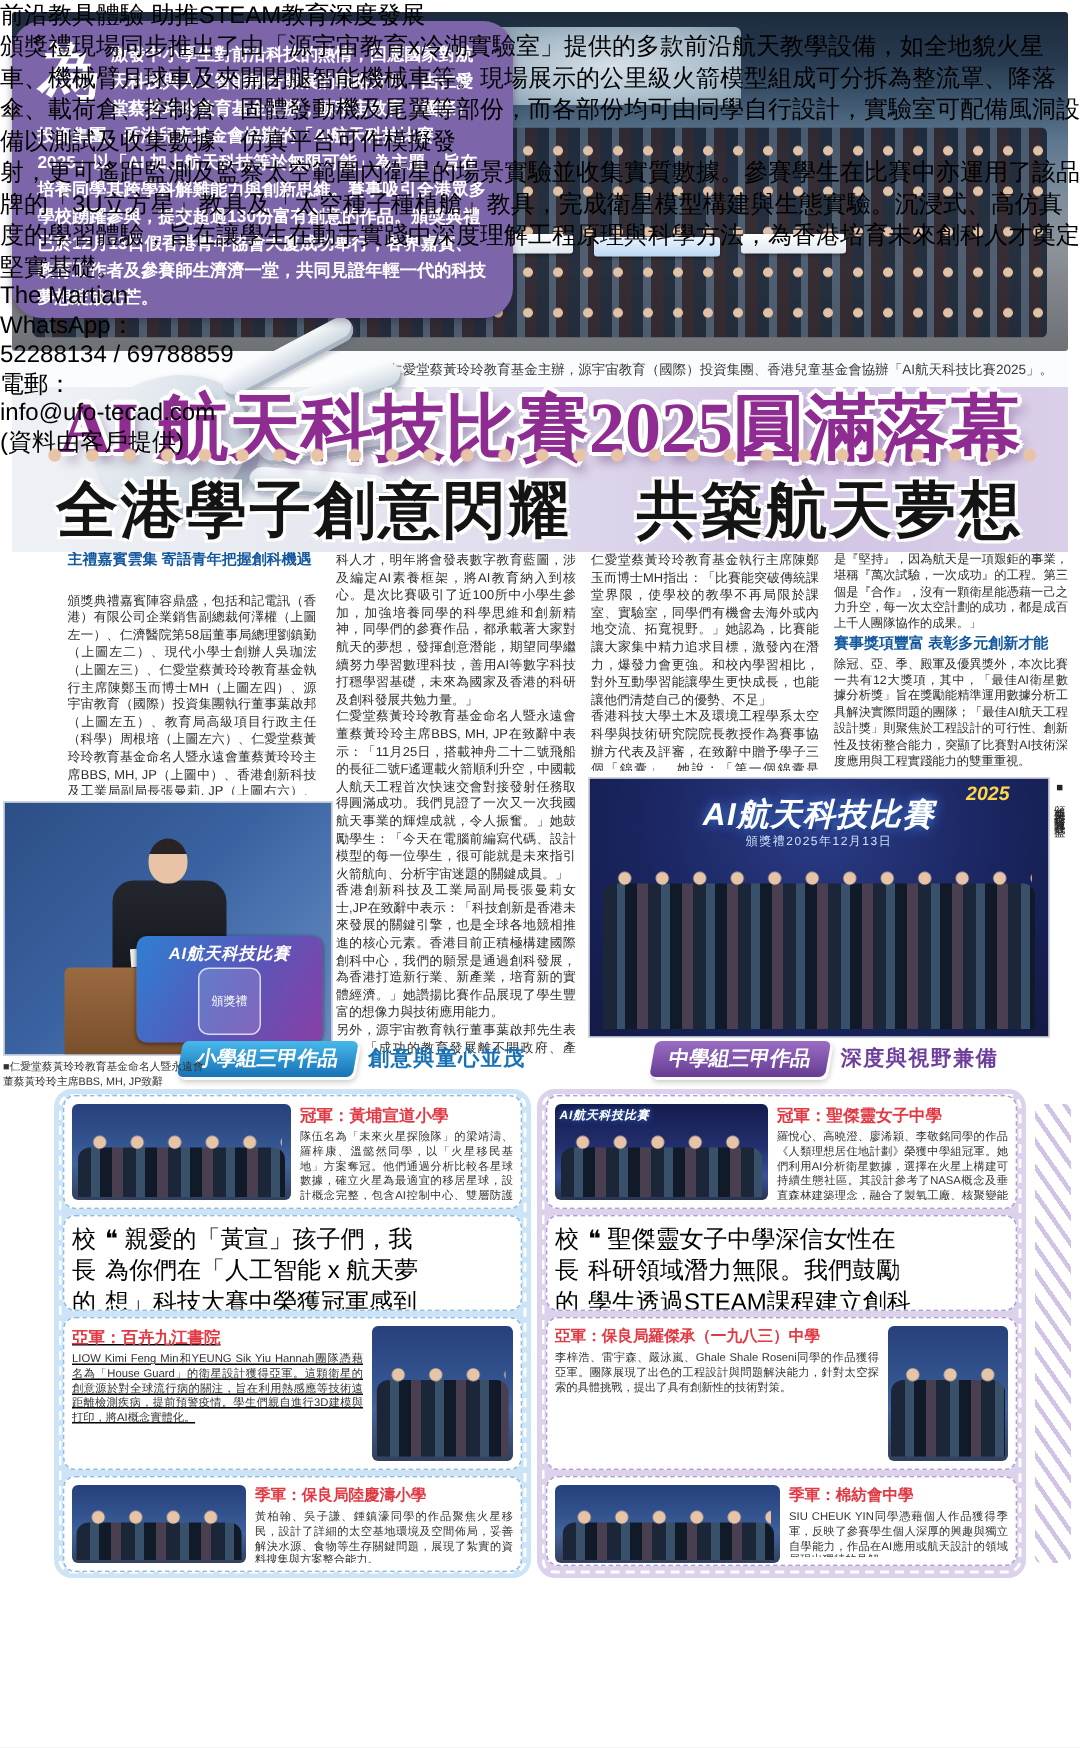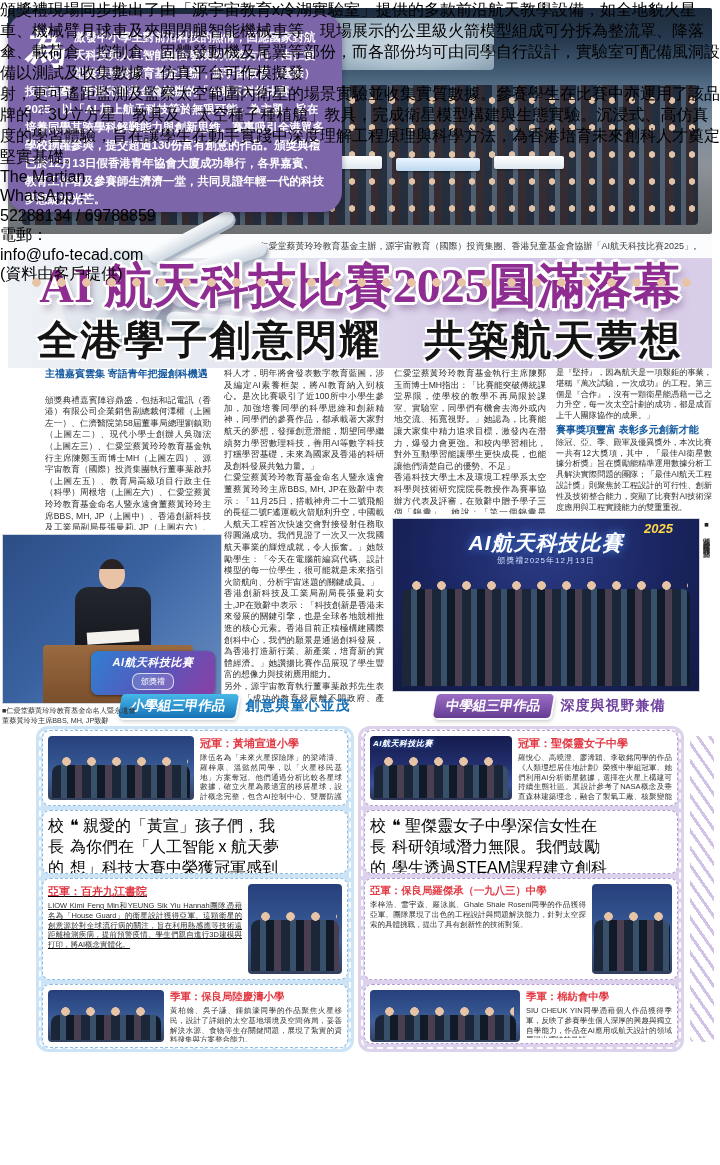--- a/index.html
+++ b/index.html
@@ -68,21 +68,21 @@
     background:linear-gradient(180deg,#2a2326 0 34%,#e9c3a6 34% 100%);}
   .speaker-body{position:absolute;left:72px;top:52px;width:76px;height:70px;border-radius:14px 14px 0 0;
     background:linear-gradient(180deg,#23262e,#15171d);}
   .rostrum{position:absolute;left:40px;bottom:0;width:150px;height:58px;
     background:linear-gradient(180deg,#9a6a40,#7a4f2c);border-radius:4px 4px 0 0;}
   .paper{position:absolute;left:84px;top:96px;width:52px;height:12px;background:#f4f2ec;transform:rotate(-4deg);}
   .podium-banner{position:absolute;right:6px;bottom:8px;width:116px;padding:4px 4px 5px;border-radius:7px;
     text-align:center;background:linear-gradient(120deg,#2f7fd2 0%,#5a55b8 55%,#8a3fa6 100%);box-shadow:0 1px 3px rgba(0,0,0,.5);}
   .podium-banner .t{font-size:11px;font-weight:900;color:#fff;font-style:italic;letter-spacing:.5px;}
   .podium-banner .s{display:inline-block;margin-top:2px;font-size:8px;color:#fff;border:1px solid #ffffffbb;
-    background:rgba(255,255,255,.15);padding:2px 8px;border-radius:7px;}
+    background:rgba(255,255,255,.15);padding:16px 8px;border-radius:7px;}
   .podium-caption{left:2px;top:706px;width:136px;font-size:7.2px;line-height:9.6px;color:#333;z-index:6;}
 
   
   .stage-photo{left:392px;top:518px;width:306px;height:172px;overflow:hidden;border:1px solid #cfd6dd;
     background:radial-gradient(ellipse at 50% 18%,#2b3c86 0%,#1a2560 55%,#131a45 100%);}
   .stage-title{position:absolute;left:0;top:10px;width:100%;text-align:center;font-size:21px;font-weight:900;
     font-style:italic;color:#fff;letter-spacing:1px;text-shadow:0 0 8px #4a7fe0,2px 2px 0 #1a2f6e;}
   .stage-year{position:absolute;right:26px;top:2px;font-size:13px;font-weight:900;color:#ffd84a;font-style:italic;}
   .stage-sub{position:absolute;left:0;top:36px;width:100%;text-align:center;font-size:8px;color:#cfe0ff;letter-spacing:1px;}
   .ppl{position:absolute;left:3%;right:3%;bottom:3%;}
@@ -346,20 +346,21 @@
           <i class="hd"></i>
         </div>
     </div>
     <div class="awtext">
       <p class="award-title small">季軍：棉紡會中學</p>
       <p class="award-body">SIU CHEUK YIN同學憑藉個人作品獲得季軍，反映了參賽學生個人深厚的興趣與獨立自學能力，作品在AI應用或航天設計的領域展現出獨特的見解。</p>
     </div>
   </div>
 
   <div class="abs bottom-banner">
+    <div class="bb-title">前沿教具體驗 助推STEAM教育深度發展</div>
     <div class="bb-text bb-left">頒獎禮現場同步推出了由「源宇宙教育x冷湖實驗室」提供的多款前沿航天教學設備，如全地貌火星車、機械臂月球車及夾開閉腿智能機械車等。現場展示的公里級火箭模型組成可分拆為整流罩、降落傘、載荷倉、控制倉、固體發動機及尾翼等部份，而各部份均可由同學自行設計，實驗室可配備風洞設備以測試及收集數據、仿真平台可作模擬發</div>
     <div class="bb-text bb-right">射，更可遙距監測及監察太空範圍內衛星的場景實驗並收集實質數據。參賽學生在比賽中亦運用了該品牌的「3U立方星」教具及「太空種子種植艙」教具，完成衛星模型構建與生態實驗。沉浸式、高仿真度的學習體驗，旨在讓學生在動手實踐中深度理解工程原理與科學方法，為香港培育未來創科人才奠定堅實基礎。</div>
     <div class="bb-photo">
       <div class="bb-photo-label">The Martian</div>
       <i class="rocket rk1"></i>
       <i class="rocket rk2"></i>
       <div class="ppl">
           <i class="bd"></i>
           <i class="hd"></i>
         </div>

